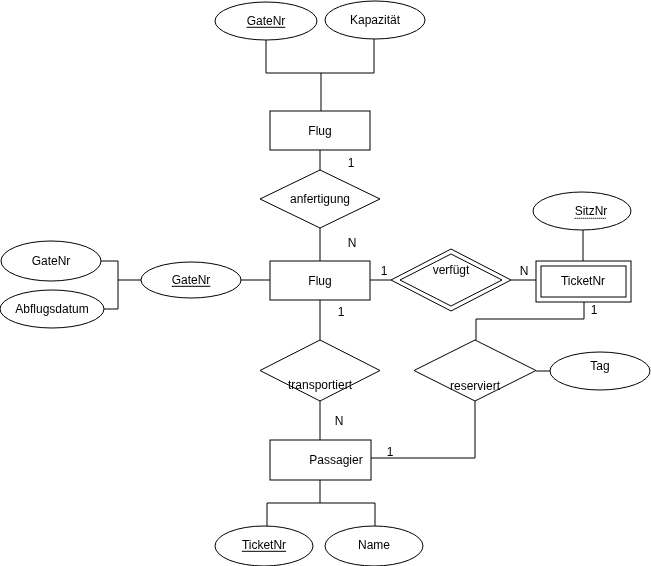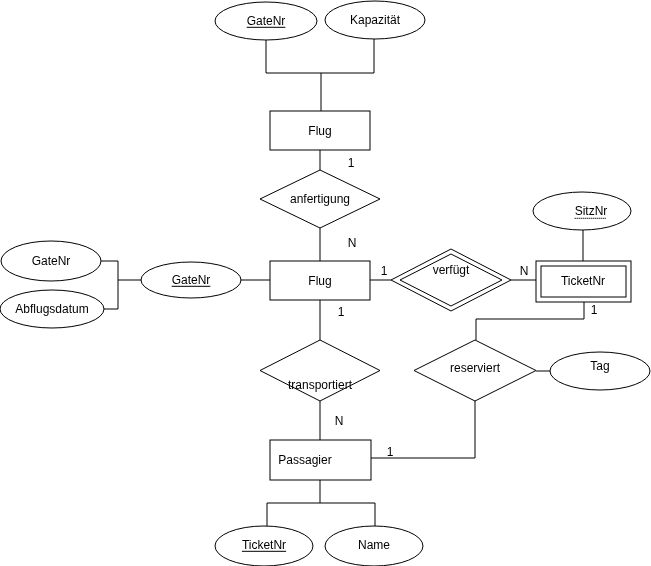--- a/index.html
+++ b/index.html
@@ -77,26 +77,26 @@
     <polygon class="shape" points="320,170 380,199 320,228 260,199"></polygon>
     <polygon class="shape" points="451,249 511,280 451,311 391,280"></polygon>
     <polygon class="shape" points="451,254 502,280 451,306 400,280"></polygon>
     <polygon class="shape" points="320,340 380,370.5 320,401 260,370.5"></polygon>
     <polygon class="shape" points="475,340 536,370.5 475,401 414,370.5"></polygon>
   </svg>
 
   <span class="lbl" style="left:320px; top:131px">Flug</span>
   <span class="lbl" style="left:320px; top:281px">Flug</span>
   <span class="lbl" style="left:583px; top:281px">TicketNr</span>
-  <span class="lbl" style="left:305px; top:460px">Passagier</span>
+  <span class="lbl" style="left:336px; top:460px">Passagier</span>
 
   <span class="lbl" style="left:320px; top:199px">anfertigung</span>
   <span class="lbl" style="left:451px; top:270px">verfügt</span>
   <span class="lbl" style="left:320px; top:385px">transportiert</span>
-  <span class="lbl" style="left:475px; top:368px">reserviert</span>
+  <span class="lbl" style="left:475px; top:386px">reserviert</span>
 
   <span class="lbl pk" style="left:266px; top:21px">GateNr</span>
   <span class="lbl" style="left:375px; top:20px">Kapazität</span>
   <span class="lbl" style="left:51px;  top:261px">GateNr</span>
   <span class="lbl" style="left:52px;  top:309px">Abflugsdatum</span>
   <span class="lbl pk" style="left:191px; top:280px">GateNr</span>
   <span class="lbl partial" style="left:582px; top:211px">SitzNr</span>
   <span class="lbl" style="left:600px; top:366px">Tag</span>
   <span class="lbl pk" style="left:264px; top:545px">TicketNr</span>
   <span class="lbl" style="left:374px; top:545px">Name</span>

